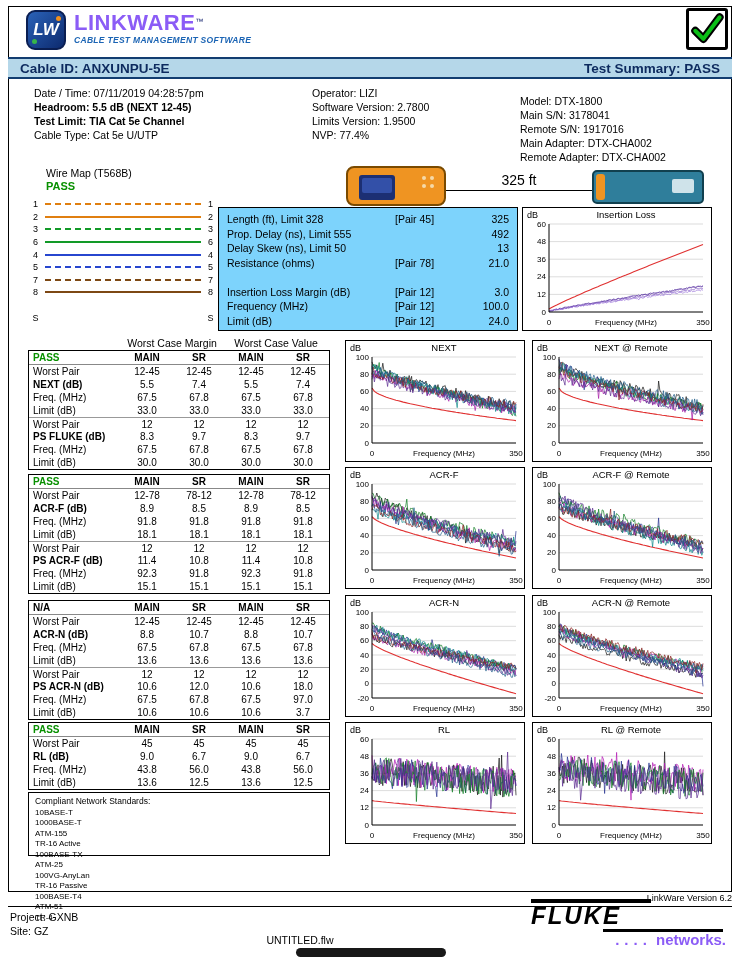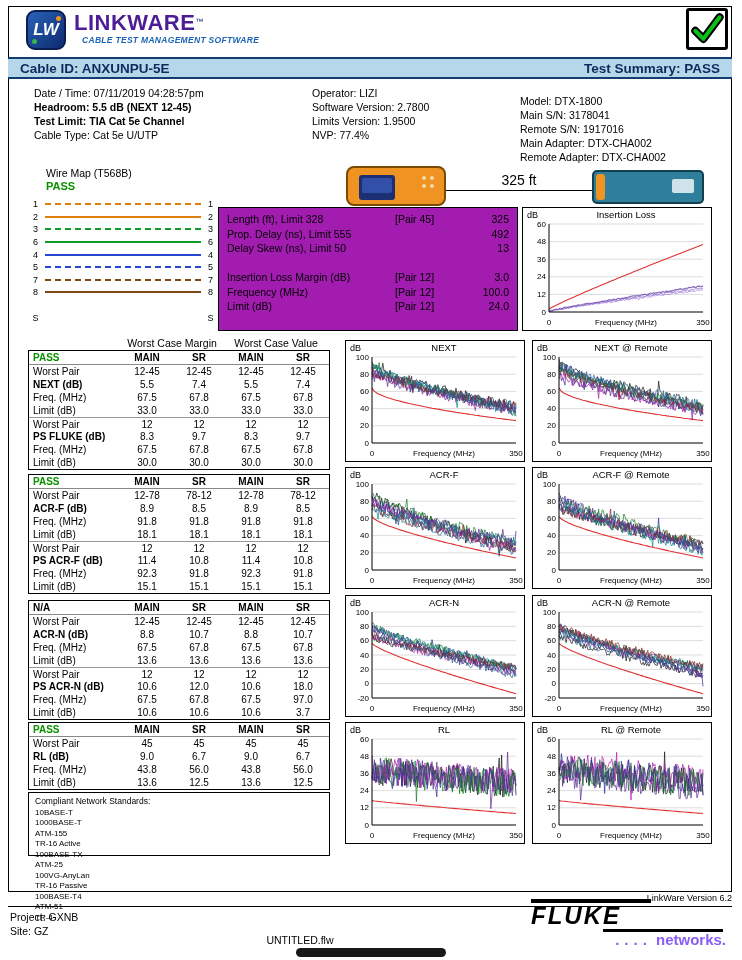--- a/index.html
+++ b/index.html
@@ -13,23 +13,23 @@
 
   
   #logo { position:absolute; left:26px; top:10px; display:flex; }
   #logo-badge { width:40px; height:40px; border-radius:9px; border:2px solid #0a1e52;
     background:linear-gradient(135deg,#2a62b8,#0d2a6e); color:#fff; font-weight:bold; font-style:italic;
     font-size:17px; display:flex; align-items:center; justify-content:center; position:relative; }
   #logo-badge .dot { position:absolute; width:5px; height:5px; border-radius:50%; }
   #logo-badge .dot.o { background:#f0901e; right:3px; top:4px; }
   #logo-badge .dot.g { background:#37b54a; left:4px; bottom:4px; }
   #logo-textblock { margin-left:8px; padding-top:1px; }
-  #logo-title { font-size:22px; font-weight:bold; color:#4c1d95; letter-spacing:.5px; text-transform:uppercase; line-height:24px; }
+  #logo-title { font-size:22px; font-weight:bold; color:#8b5cf6; letter-spacing:.5px; text-transform:uppercase; line-height:24px; }
   #logo-tm { font-size:8px; color:#15246e; }
-  #logo-subtitle { font-size:8.5px; font-weight:bold; font-style:italic; color:#1b64b4; letter-spacing:.3px;margin-left:8px; }
+  #logo-subtitle { font-size:8.5px; font-weight:bold; font-style:italic; color:#1b64b4; letter-spacing:.3px; }
   #check-box { position:absolute; left:686px; top:8px; width:42px; height:42px; border:3px solid #000; border-radius:3px; background:#fff; display:flex; align-items:center; justify-content:center; }
 
   
   #title-bar { position:absolute; left:8px; top:57px; width:724px; height:22px; background:#b5d7e9;
     border-top:2px solid #123d70; border-bottom:2px solid #123d70; display:flex; justify-content:space-between;
     align-items:center; padding:0 12px; font-size:13.5px; font-weight:bold; color:#0d2a5e; }
 
   
   .info-col { position:absolute; top:86px; font-size:10.5px; line-height:14px; }
   #info-left { left:34px; }
@@ -55,21 +55,21 @@
   #device-main .btn { position:absolute; width:4px; height:4px; border-radius:50%; background:#f5d9a8; }
   #device-remote { position:absolute; left:592px; top:170px; width:112px; height:34px; background:#2f7e9b;
     border:2px solid #11404f; border-radius:5px; }
   #device-remote .stripe { position:absolute; left:2px; top:2px; bottom:2px; width:9px; background:#ef9422; border-radius:3px; }
   #device-remote .panel { position:absolute; right:8px; top:7px; width:22px; height:14px; background:#cfe3ea; border-radius:2px; }
   #link-line { position:absolute; left:446px; top:190px; width:146px; border-top:1.5px solid #000; }
   #link-length { position:absolute; left:469px; top:172px; width:100px; text-align:center; font-size:14px; }
 
   
   #measure-box { position:absolute; left:218px; top:207px; width:300px; height:124px; border:1px solid #000;
-    padding:4px 8px 0 8px; font-size:10.5px; background:#a21caf; }
+    padding:4px 8px 0 8px; font-size:10.5px; background:#7dd3fc; }
   .m-row { display:flex; height:14.5px; line-height:14.5px; }
   .m-label { width:168px; }
   .m-pair { width:62px; }
   .m-value { flex:1; text-align:right; }
   .m-spacer { height:14.5px; }
 
   
   .chart { position:absolute; border:1px solid #000; background:#fff; }
 
   
@@ -233,20 +233,25 @@
     <div class="m-row">
       <span class="m-label">Prop. Delay (ns), Limit 555</span>
       <span class="m-pair"></span>
       <span class="m-value">492</span>
     </div>
     <div class="m-row">
       <span class="m-label">Delay Skew (ns), Limit 50</span>
       <span class="m-pair"></span>
       <span class="m-value">13</span>
     </div>
+    <div class="m-row">
+      <span class="m-label">Resistance (ohms)</span>
+      <span class="m-pair">[Pair 78]</span>
+      <span class="m-value">21.0</span>
+    </div>
     <div class="m-spacer"></div>
     <div class="m-row">
       <span class="m-label">Insertion Loss Margin (dB)</span>
       <span class="m-pair">[Pair 12]</span>
       <span class="m-value">3.0</span>
     </div>
     <div class="m-row">
       <span class="m-label">Frequency (MHz)</span>
       <span class="m-pair">[Pair 12]</span>
       <span class="m-value">100.0</span>

